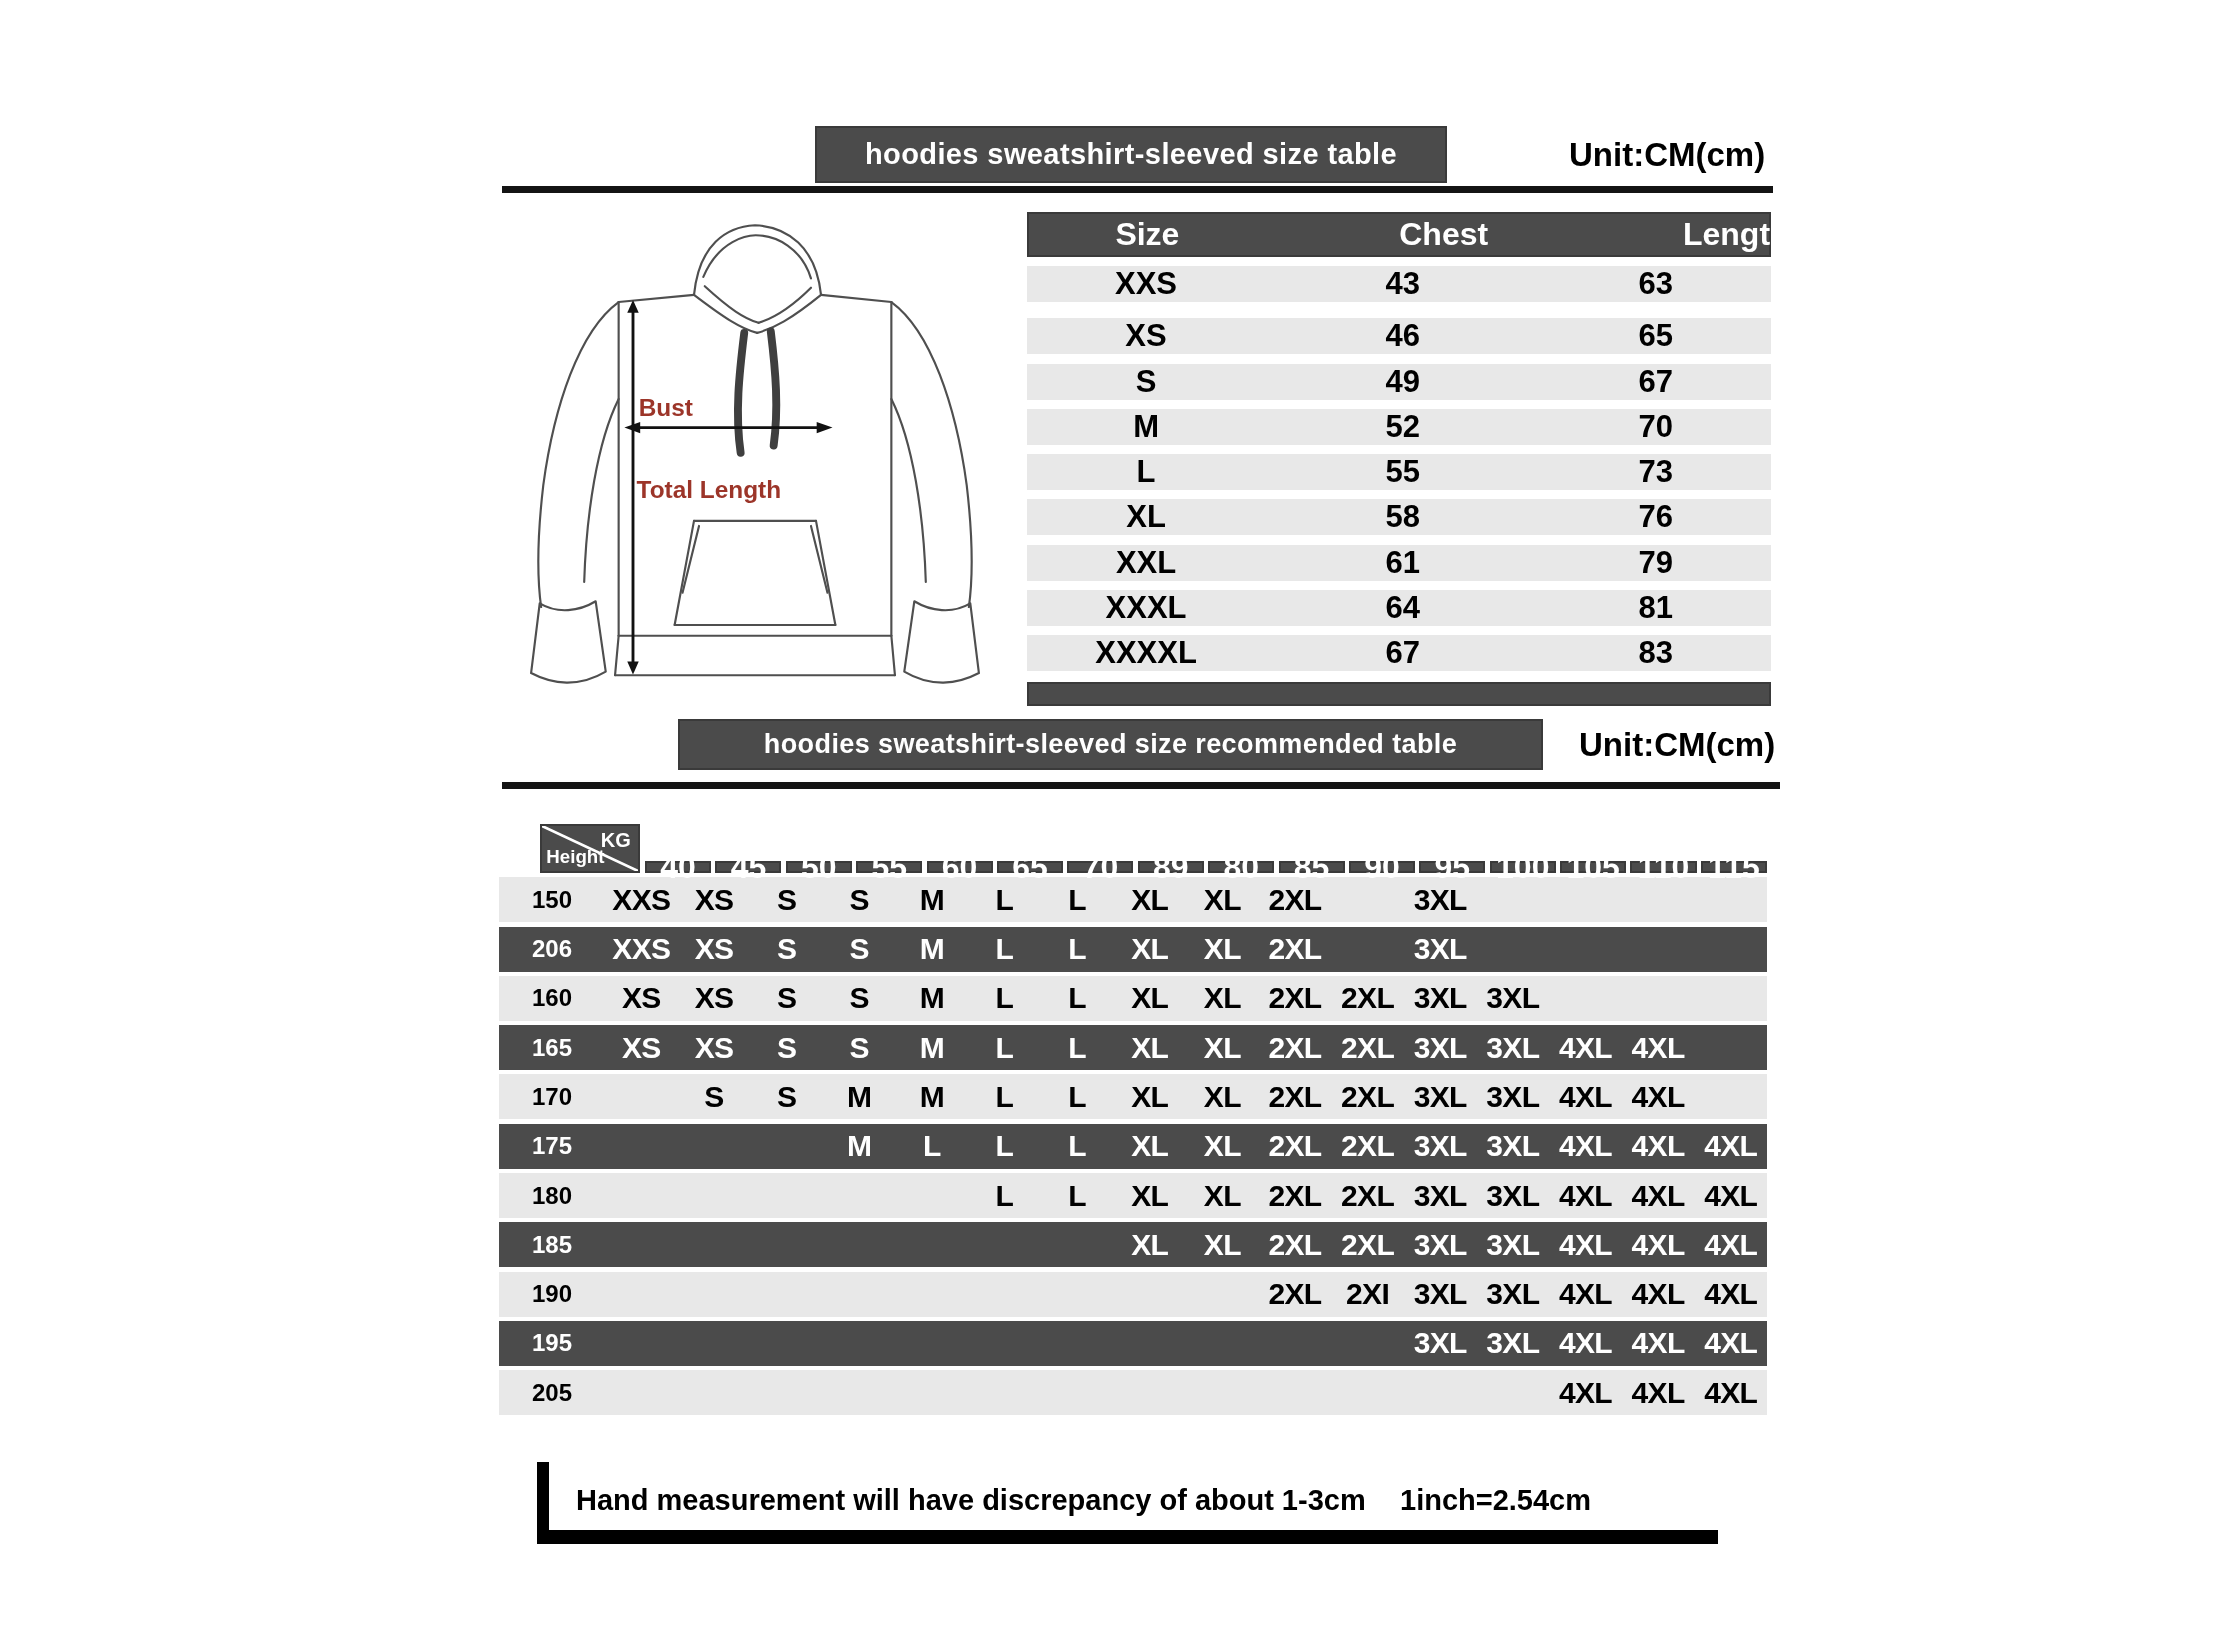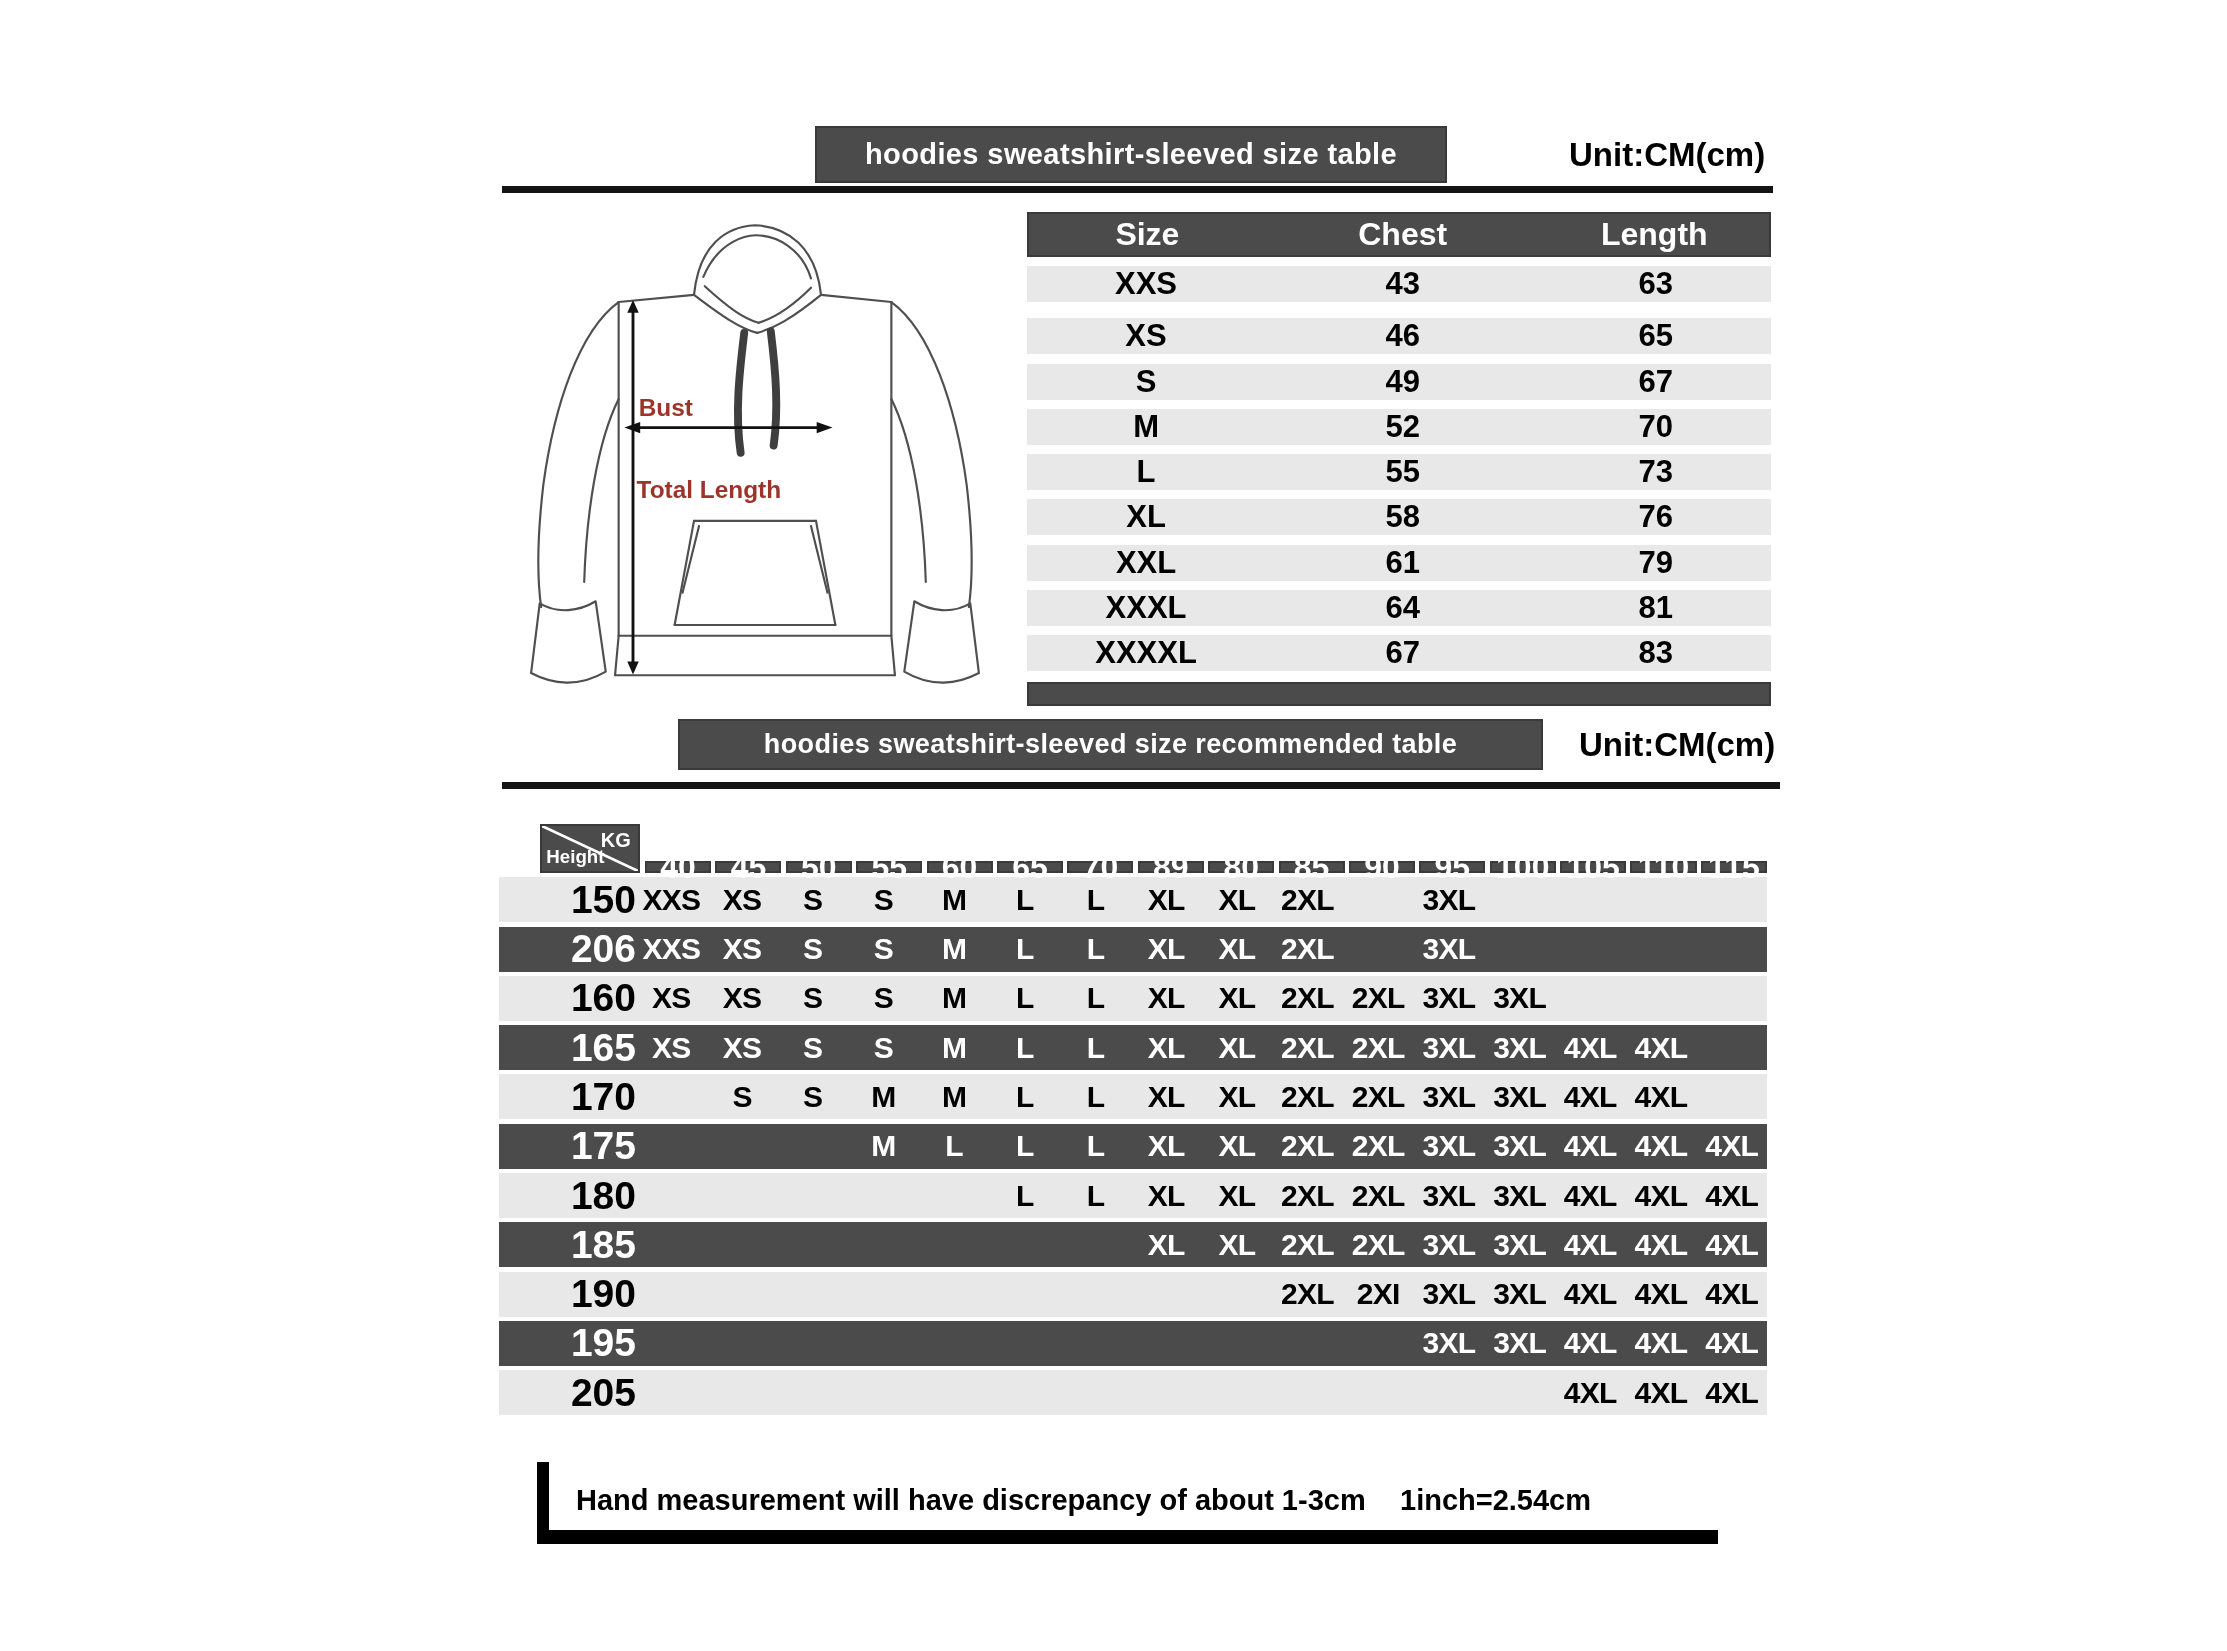--- a/index.html
+++ b/index.html
@@ -20,40 +20,40 @@
   .unit{color:#000;font-weight:bold;font-size:33px;display:flex;align-items:center;}
   .u1{left:1569px;top:126px;height:57px;}
   .u2{left:1579px;top:719px;height:51px;}
   .divider{background:#141414;}
   .d1{left:502px;top:186px;width:1271px;height:6.5px;}
   .d2{left:502px;top:782px;width:1278px;height:6.5px;}
 
   
   .size-table{left:1027px;top:212px;width:744px;}
   .st-row{display:grid;grid-template-columns:32% 37% 31%;align-items:center;text-align:center;font-weight:bold;}
-  .st-header{height:45px;background:#4b4b4b;border:2.2px solid #3a3a3a;box-sizing:border-box;color:#fff;font-size:32px;}
+  .st-header{height:45px;background:#4b4b4b;border:2.2px solid #3a3a3a;box-sizing:border-box;color:#fff;font-size:32px;gap:41px;}
   .st-data{height:36px;background:#e8e8e8;color:#000;font-size:31px;margin-top:9.3px;}
   .st-data:nth-child(2){margin-top:16px;}
   .st-footer{height:24px;background:#4b4b4b;border:2.2px solid #3a3a3a;box-sizing:border-box;margin-top:10.8px;}
 
   
   .matrix{left:499px;top:824px;width:1268px;}
   .mx-header{display:flex;height:49px;padding-left:41px;}
   .mx-corner{width:100px;margin-right:5px;background:#4b4b4b;border:2.2px solid #3a3a3a;box-sizing:border-box;
     position:relative;color:#fff;font-weight:bold;flex:none;}
   .mx-corner .kg{position:absolute;top:2.9px;right:7.2px;font-size:20px;}
   .mx-corner .hgt{position:absolute;bottom:2.9px;left:4.3px;font-size:18.7px;}
   .mx-corner svg{position:absolute;left:0;top:0;width:100%;height:100%;}
   .mx-hcell{flex:1;margin-right:4.3px;background:#4b4b4b;border:2.2px solid #3a3a3a;box-sizing:border-box;
     color:#fff;font-weight:bold;font-size:32px;display:flex;align-items:center;justify-content:center;margin-top:37px;}
   .mx-hcell:last-child{margin-right:0;}
   .mx-row{display:flex;height:45px;margin-top:4.3px;align-items:center;font-weight:bold;font-size:30px;}
   .mx-row.light{background:#e8e8e8;color:#000;}
   .mx-row.dark{background:#4b4b4b;color:#fff;}
-  .mx-label{width:106px;flex:none;text-align:right;font-size:39px;padding-left:31px;}
+  .mx-label{width:106px;flex:none;text-align:center;font-size:24px;}
   .mx-cell{flex:1;text-align:center;letter-spacing:-0.7px;}
 
   
   .vbar{left:537px;top:1462px;width:11.5px;height:79px;background:#000;}
   .note{left:576px;top:1470px;height:60px;display:flex;align-items:center;font-weight:bold;font-size:29px;color:#000;}
   .conv{left:1400px;top:1470px;height:60px;display:flex;align-items:center;font-weight:bold;font-size:29px;color:#000;}
   .hbar{left:537px;top:1530px;width:1181px;height:13.6px;background:#000;}
 
   .red-label{fill:#9c3529;font-weight:bold;font-size:34px;font-family:"Liberation Sans",sans-serif;}
 </style>

